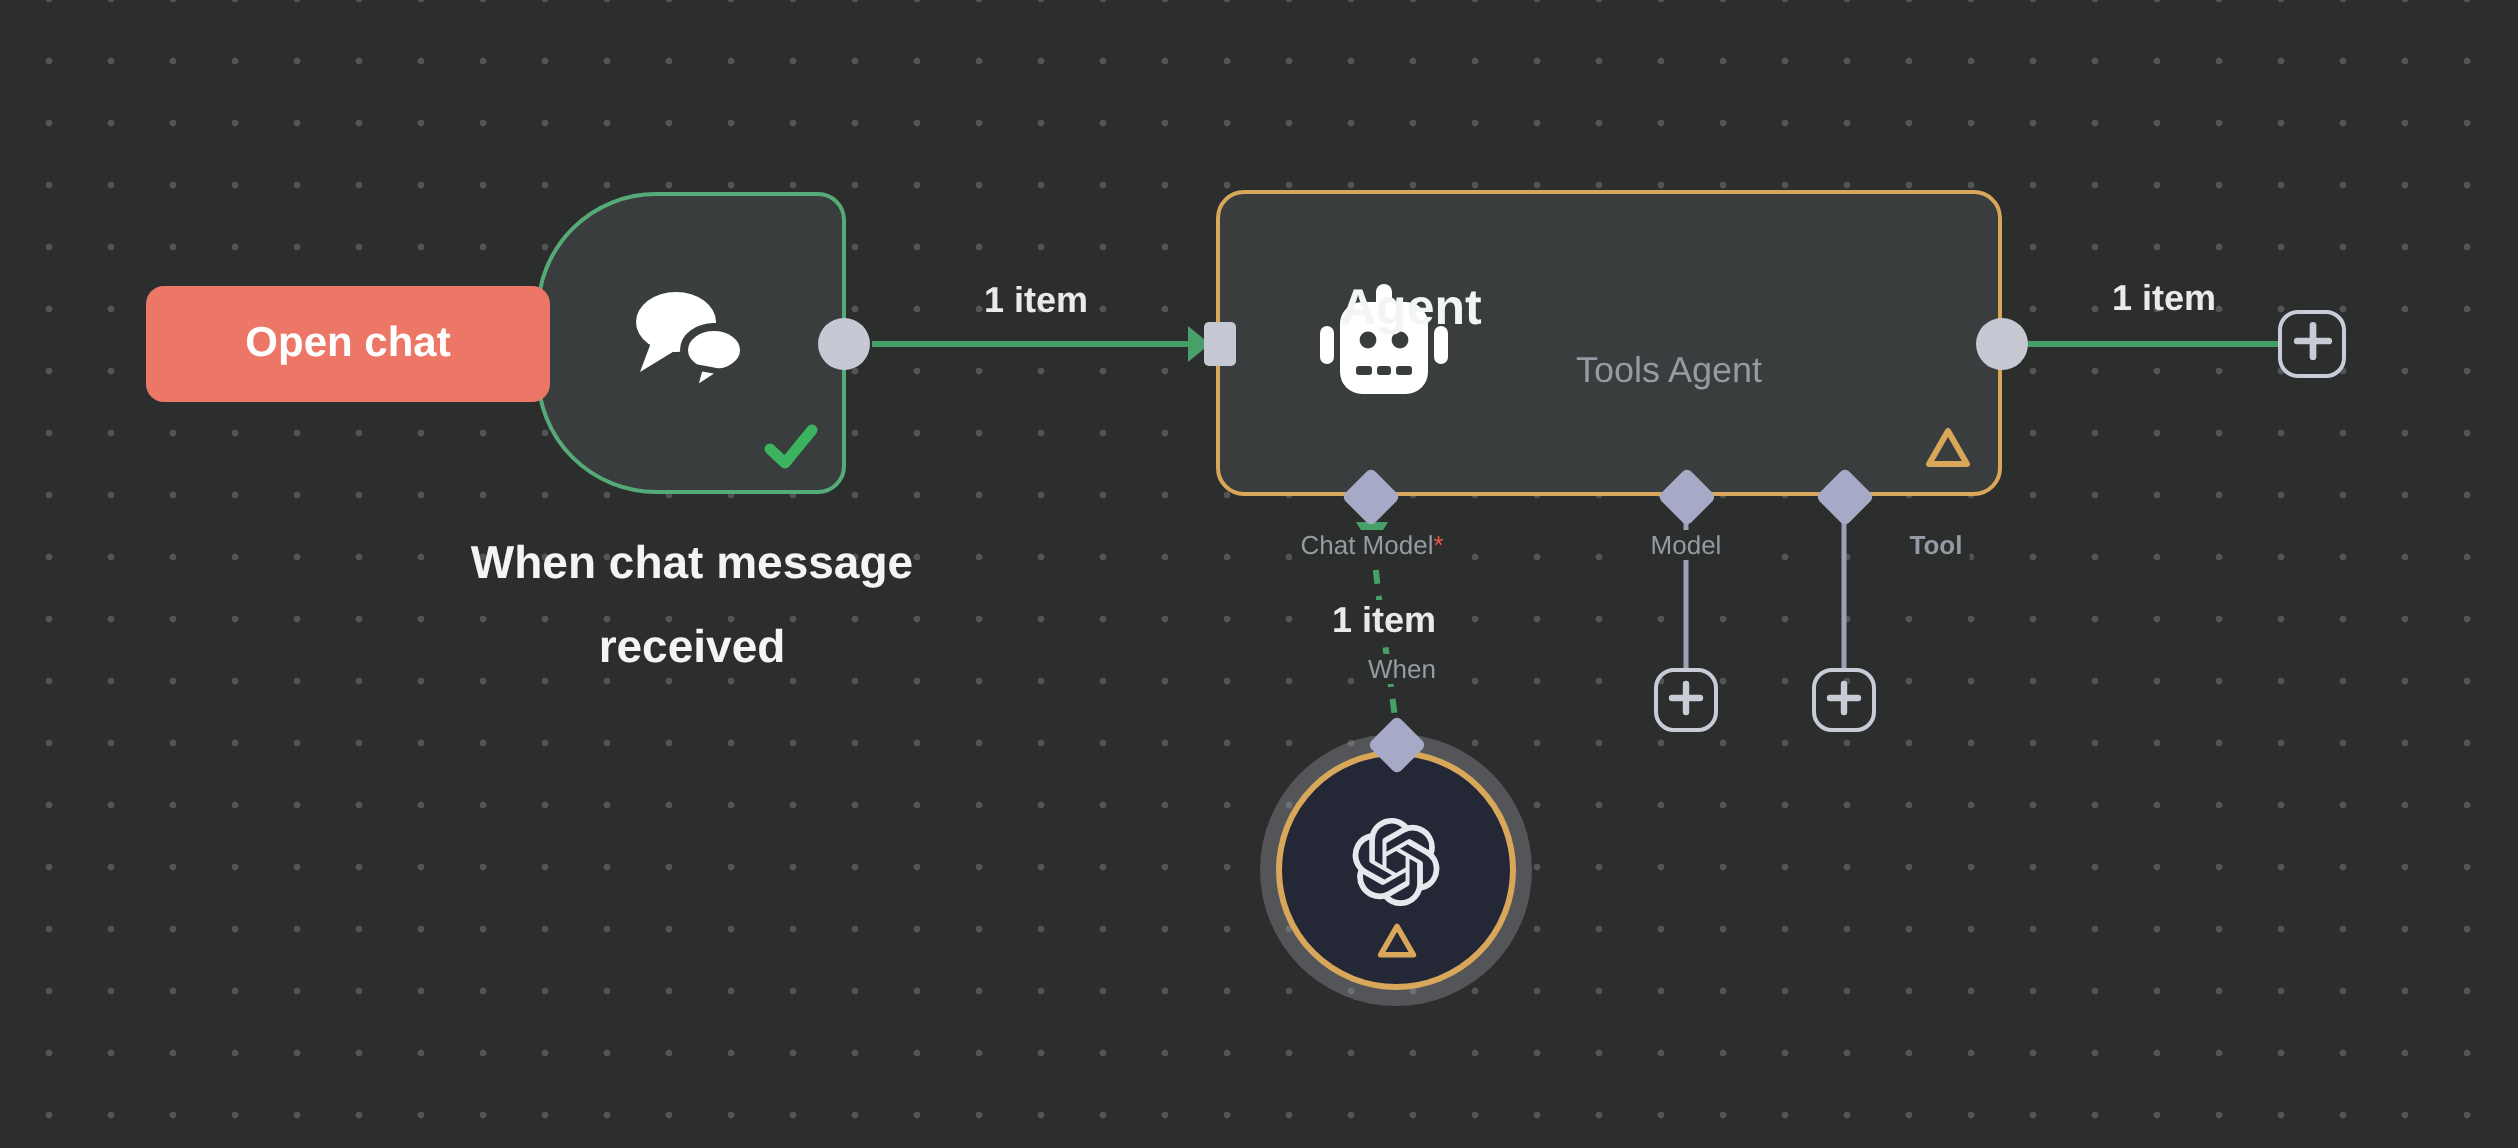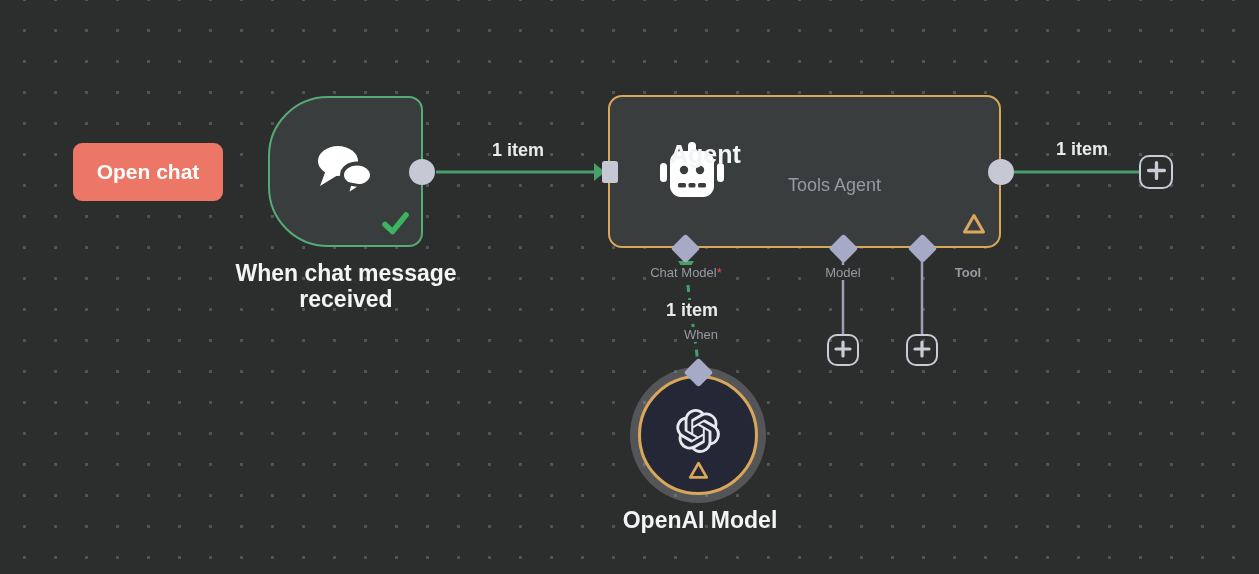--- a/index.html
+++ b/index.html
@@ -17,21 +17,21 @@
     background-image:radial-gradient(circle,#515354 1.5px,transparent 1.9px);
     background-size:31px 31px;background-position:9px 15px;
   }
   svg.edges{position:absolute;left:0;top:0;width:1259px;height:574px;z-index:1;}
   .edge-green{stroke:var(--edge-green);stroke-width:3;fill:none;}
   .edge-dashed{stroke-dasharray:7 6;}
   .edge-gray{stroke:#9ca0b4;stroke-width:2.5;fill:none;}
   .arrow-green{fill:var(--edge-green);}
 
   .open-chat{
-    position:absolute;left:73px;top:143px;width:150px;height:58px;z-index:3;
+    position:absolute;left:73px;top:143px;width:202px;height:58px;z-index:3;
     background:var(--coral);border:none;border-radius:9px;cursor:pointer;
     color:#fff;font-family:inherit;font-size:21px;font-weight:700;
   }
 
   .node{position:absolute;background:var(--node-bg);z-index:2;}
   .node-trigger{
     left:268px;top:96px;width:155px;height:151px;
     border:2.5px solid var(--trigger-green);
     border-radius:60px 14px 14px 60px;
   }
@@ -87,21 +87,21 @@
   }
   .openai-inner{
     position:absolute;left:8px;top:8px;width:120px;height:120px;border-radius:50%;
     background:var(--openai-bg);border:3px solid var(--agent-orange);
   }
   .openai-logo{position:absolute;left:35px;top:31px;width:44px;height:44px;}
   .warn-openai{position:absolute;left:47px;top:83px;width:21px;height:19px;}
 
   .node-name{
     position:absolute;transform:translateX(-50%);z-index:4;text-align:center;
-    color:var(--text-primary);font-size:23px;font-weight:600;line-height:26px;
+    color:var(--text-primary);font-size:23px;font-weight:600;line-height:42px;
   }
   .trigger-name{left:346px;top:260px;width:280px;transform:translateX(-50%);}
   .openai-name{left:700px;top:507px;white-space:nowrap;}
 </style>
 </head>
 <body>
 
 <div class="canvas">
 
   <svg class="edges">
@@ -208,15 +208,14 @@
         </svg>
       </span>
       <span class="warn-openai">
         <svg viewBox="0 0 24 22" width="21" height="19">
           <path d="M12 2.5 L21.5 19 H2.5 Z" fill="none" stroke="#d9a75a" stroke-width="3.2" stroke-linejoin="round"></path>
         </svg>
       </span>
     </div>
   </div>
   <div class="diamond" style="left:688px;top:362px;"></div>
-  <div class="node-name openai-name">OpenAI Model</div>
 
 </div>
 
 </body></html>

